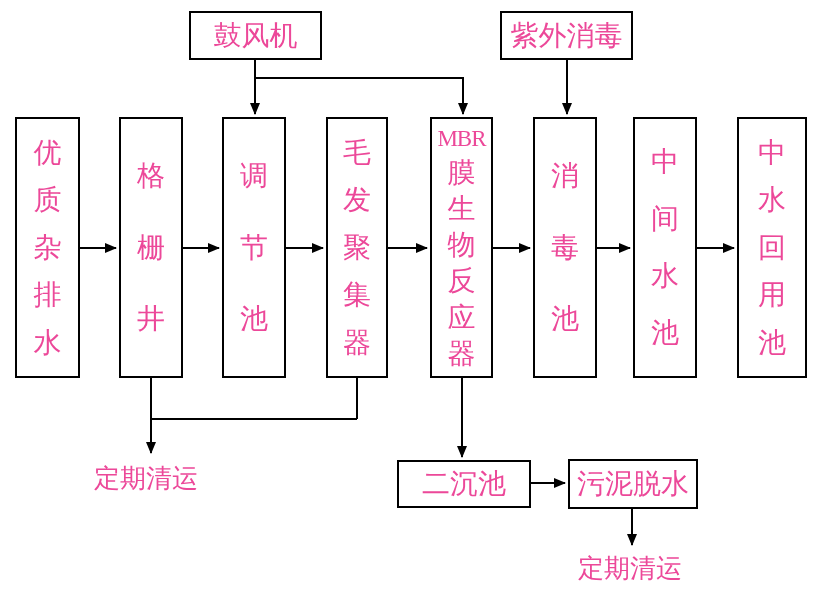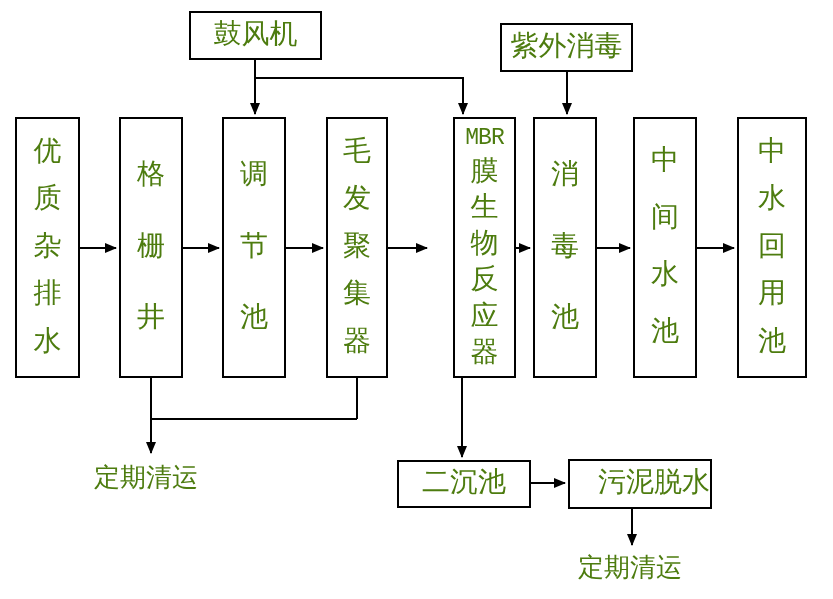--- a/index.html
+++ b/index.html
@@ -5,22 +5,22 @@
   html, body {
     margin: 0;
     padding: 0;
     background: #ffffff;
   }
   #canvas {
     position: relative;
     width: 833px;
     height: 599px;
     background: #ffffff;
-    font-family: Liberation Mono, monospace;
-    color: #4d7c0f;
+    font-family: Liberation Serif, serif;
+    color: #ec4899;
     overflow: hidden;
   }
   #connectors {
     position: absolute;
     left: 0;
     top: 0;
     width: 833px;
     height: 599px;
     z-index: 1;
   }
@@ -56,33 +56,33 @@
     font-stretch: condensed;
   }
   
   .hbox {
     font-size: 28px;
     line-height: 1;
     white-space: nowrap;
   }
   
   #box-blower { left: 189px; top: 11px;  width: 133px; height: 49px; }
-  #box-uv     { left: 500px; top: 11px;  width: 133px; height: 49px; margin-top: 12px; }
+  #box-uv     { left: 500px; top: 11px;  width: 133px; height: 49px; }
   
   #box-greywater    { left: 15px;  top: 117px; width: 65px; height: 261px; }
   #box-gridwell     { left: 119px; top: 117px; width: 64px; height: 261px; }
   #box-regulating   { left: 222px; top: 117px; width: 64px; height: 261px; }
   #box-hair         { left: 326px; top: 117px; width: 62px; height: 261px; }
-  #box-mbr          { left: 453px; top: 117px; width: 63px; height: 261px; }
+  #box-mbr          { left: 430px; top: 117px; width: 63px; height: 261px; }
   #box-disinfection { left: 533px; top: 117px; width: 64px; height: 261px; }
   #box-intermediate { left: 633px; top: 117px; width: 64px; height: 261px; }
   #box-reclaimed    { left: 737px; top: 117px; width: 70px; height: 261px; }
   
   #box-sedimentation { left: 397px; top: 460px; width: 134px; height: 48px; text-align: right; }
-  #box-dewatering    { left: 568px; top: 459px; width: 144px; height: 50px; justify-content: flex-end; }
+  #box-dewatering    { left: 568px; top: 459px; width: 130px; height: 50px; }
   
   .float-label {
     position: absolute;
     z-index: 2;
     font-size: 26px;
     line-height: 1.1;
     white-space: nowrap;
   }
   #label-periodic { left: 94px;  top: 465px; }
   #label-mudcake  { left: 578px; top: 555px; }

